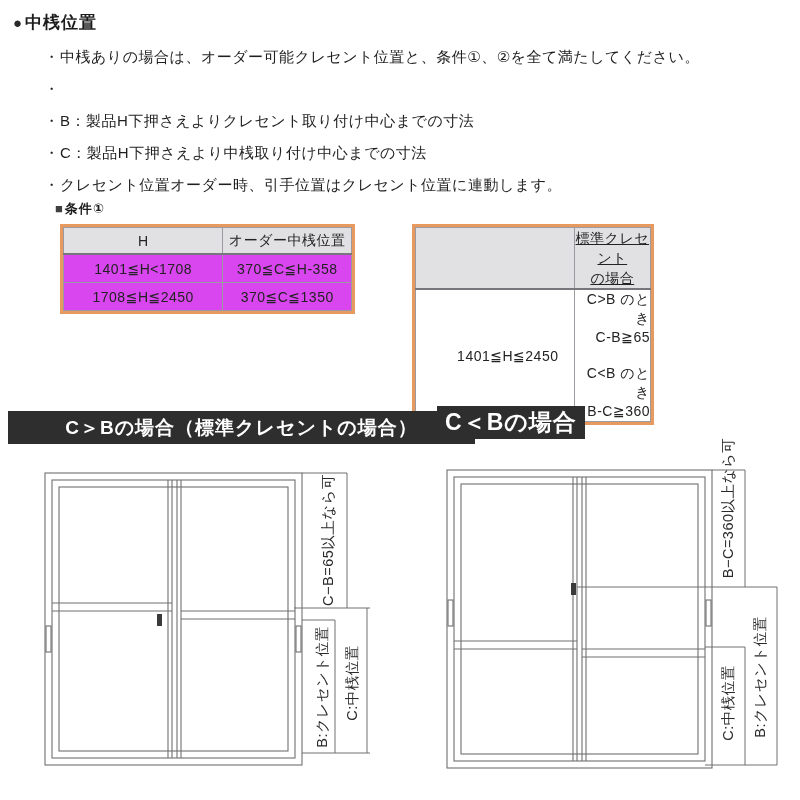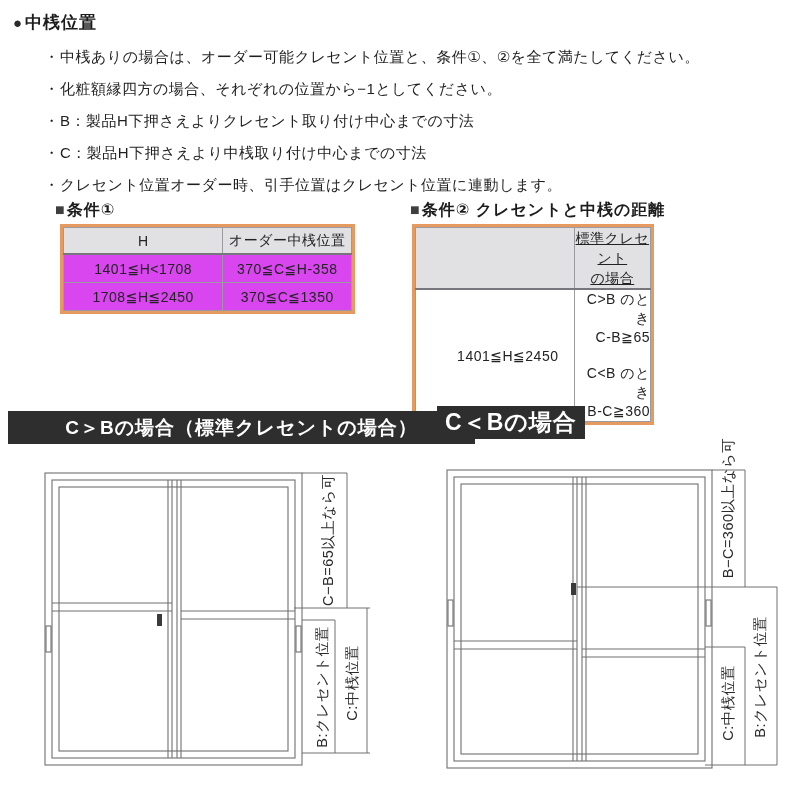--- a/index.html
+++ b/index.html
@@ -8,21 +8,21 @@
     font-family:"Liberation Sans","DejaVu Sans",sans-serif;color:#222;overflow:hidden;border-radius:10px;
   }
   
   .page-heading{position:absolute;top:11px;left:13px;font-size:17px;font-weight:bold;color:#1c1c1c;letter-spacing:1px;}
   .page-heading .marker{font-size:15px;color:#2a2a2a;margin-right:2px;}
   
   .bullets{position:absolute;top:41px;left:44px;width:740px;}
   .bullet{display:flex;height:32px;align-items:center;font-size:15px;color:#1f1f1f;letter-spacing:0.5px;}
   .bullet .dot{width:16px;color:#1f1f1f;}
   
-  .cond-heading{position:absolute;font-size:16px;font-weight:bold;color:#1c1c1c;letter-spacing:1px;text-align:center;}
+  .cond-heading{position:absolute;font-size:13px;font-weight:bold;color:#1c1c1c;letter-spacing:1px;text-align:center;}
   .cond-heading .marker{color:#3f3f3f;margin-right:1px;}
   #cond1-h{top:200px;left:55px;}
   #cond2-h{top:200px;left:410px;}
   
   .tbl-wrap{position:absolute;border:3px solid #E79A60;background:#fff;}
   #tbl1{top:224px;left:60px;width:289px;}
   #tbl2{top:224px;left:412px;width:236px;}
   table{border-collapse:collapse;width:100%;table-layout:fixed;}
   td{border:1px solid #9a9aa0;text-align:center;vertical-align:middle;font-size:14px;color:#232323;padding:0;letter-spacing:0.5px;}
   thead td{background:#E1E1E4;border-bottom:2px solid #76767c;}
@@ -54,21 +54,20 @@
     <span class="marker">●</span><span>中桟位置</span>
   </div>
 
   <div class="bullets">
     <div class="bullet">
         <span class="dot">・</span>
         <span>中桟ありの場合は、オーダー可能クレセント位置と、条件①、②を全て満たしてください。</span>
       </div>
     <div class="bullet">
         <span class="dot">・</span>
-        <span>化粧額縁四方の場合、それぞれの位置から−1としてください。</span>
       </div>
     <div class="bullet">
         <span class="dot">・</span>
         <span>B：製品H下押さえよりクレセント取り付け中心までの寸法</span>
       </div>
     <div class="bullet">
         <span class="dot">・</span>
         <span>C：製品H下押さえより中桟取り付け中心までの寸法</span>
       </div>
     <div class="bullet">
@@ -95,23 +94,20 @@
           <td>370≦C≦H-358</td>
         </tr>
         <tr>
           <td>1708≦H≦2450</td>
           <td>370≦C≦1350</td>
         </tr>
       </tbody>
     </table>
   </div>
 
-  <div class="cond-heading" id="cond2-h">
-    <span class="marker">■</span><span>条件② クレセントと中桟の距離</span>
-  </div>
 
   <div class="tbl-wrap" id="tbl2">
     <table>
       <thead>
         <tr>
           <td></td>
           <td>標準クレセント
 の場合</td>
         </tr>
       </thead>

